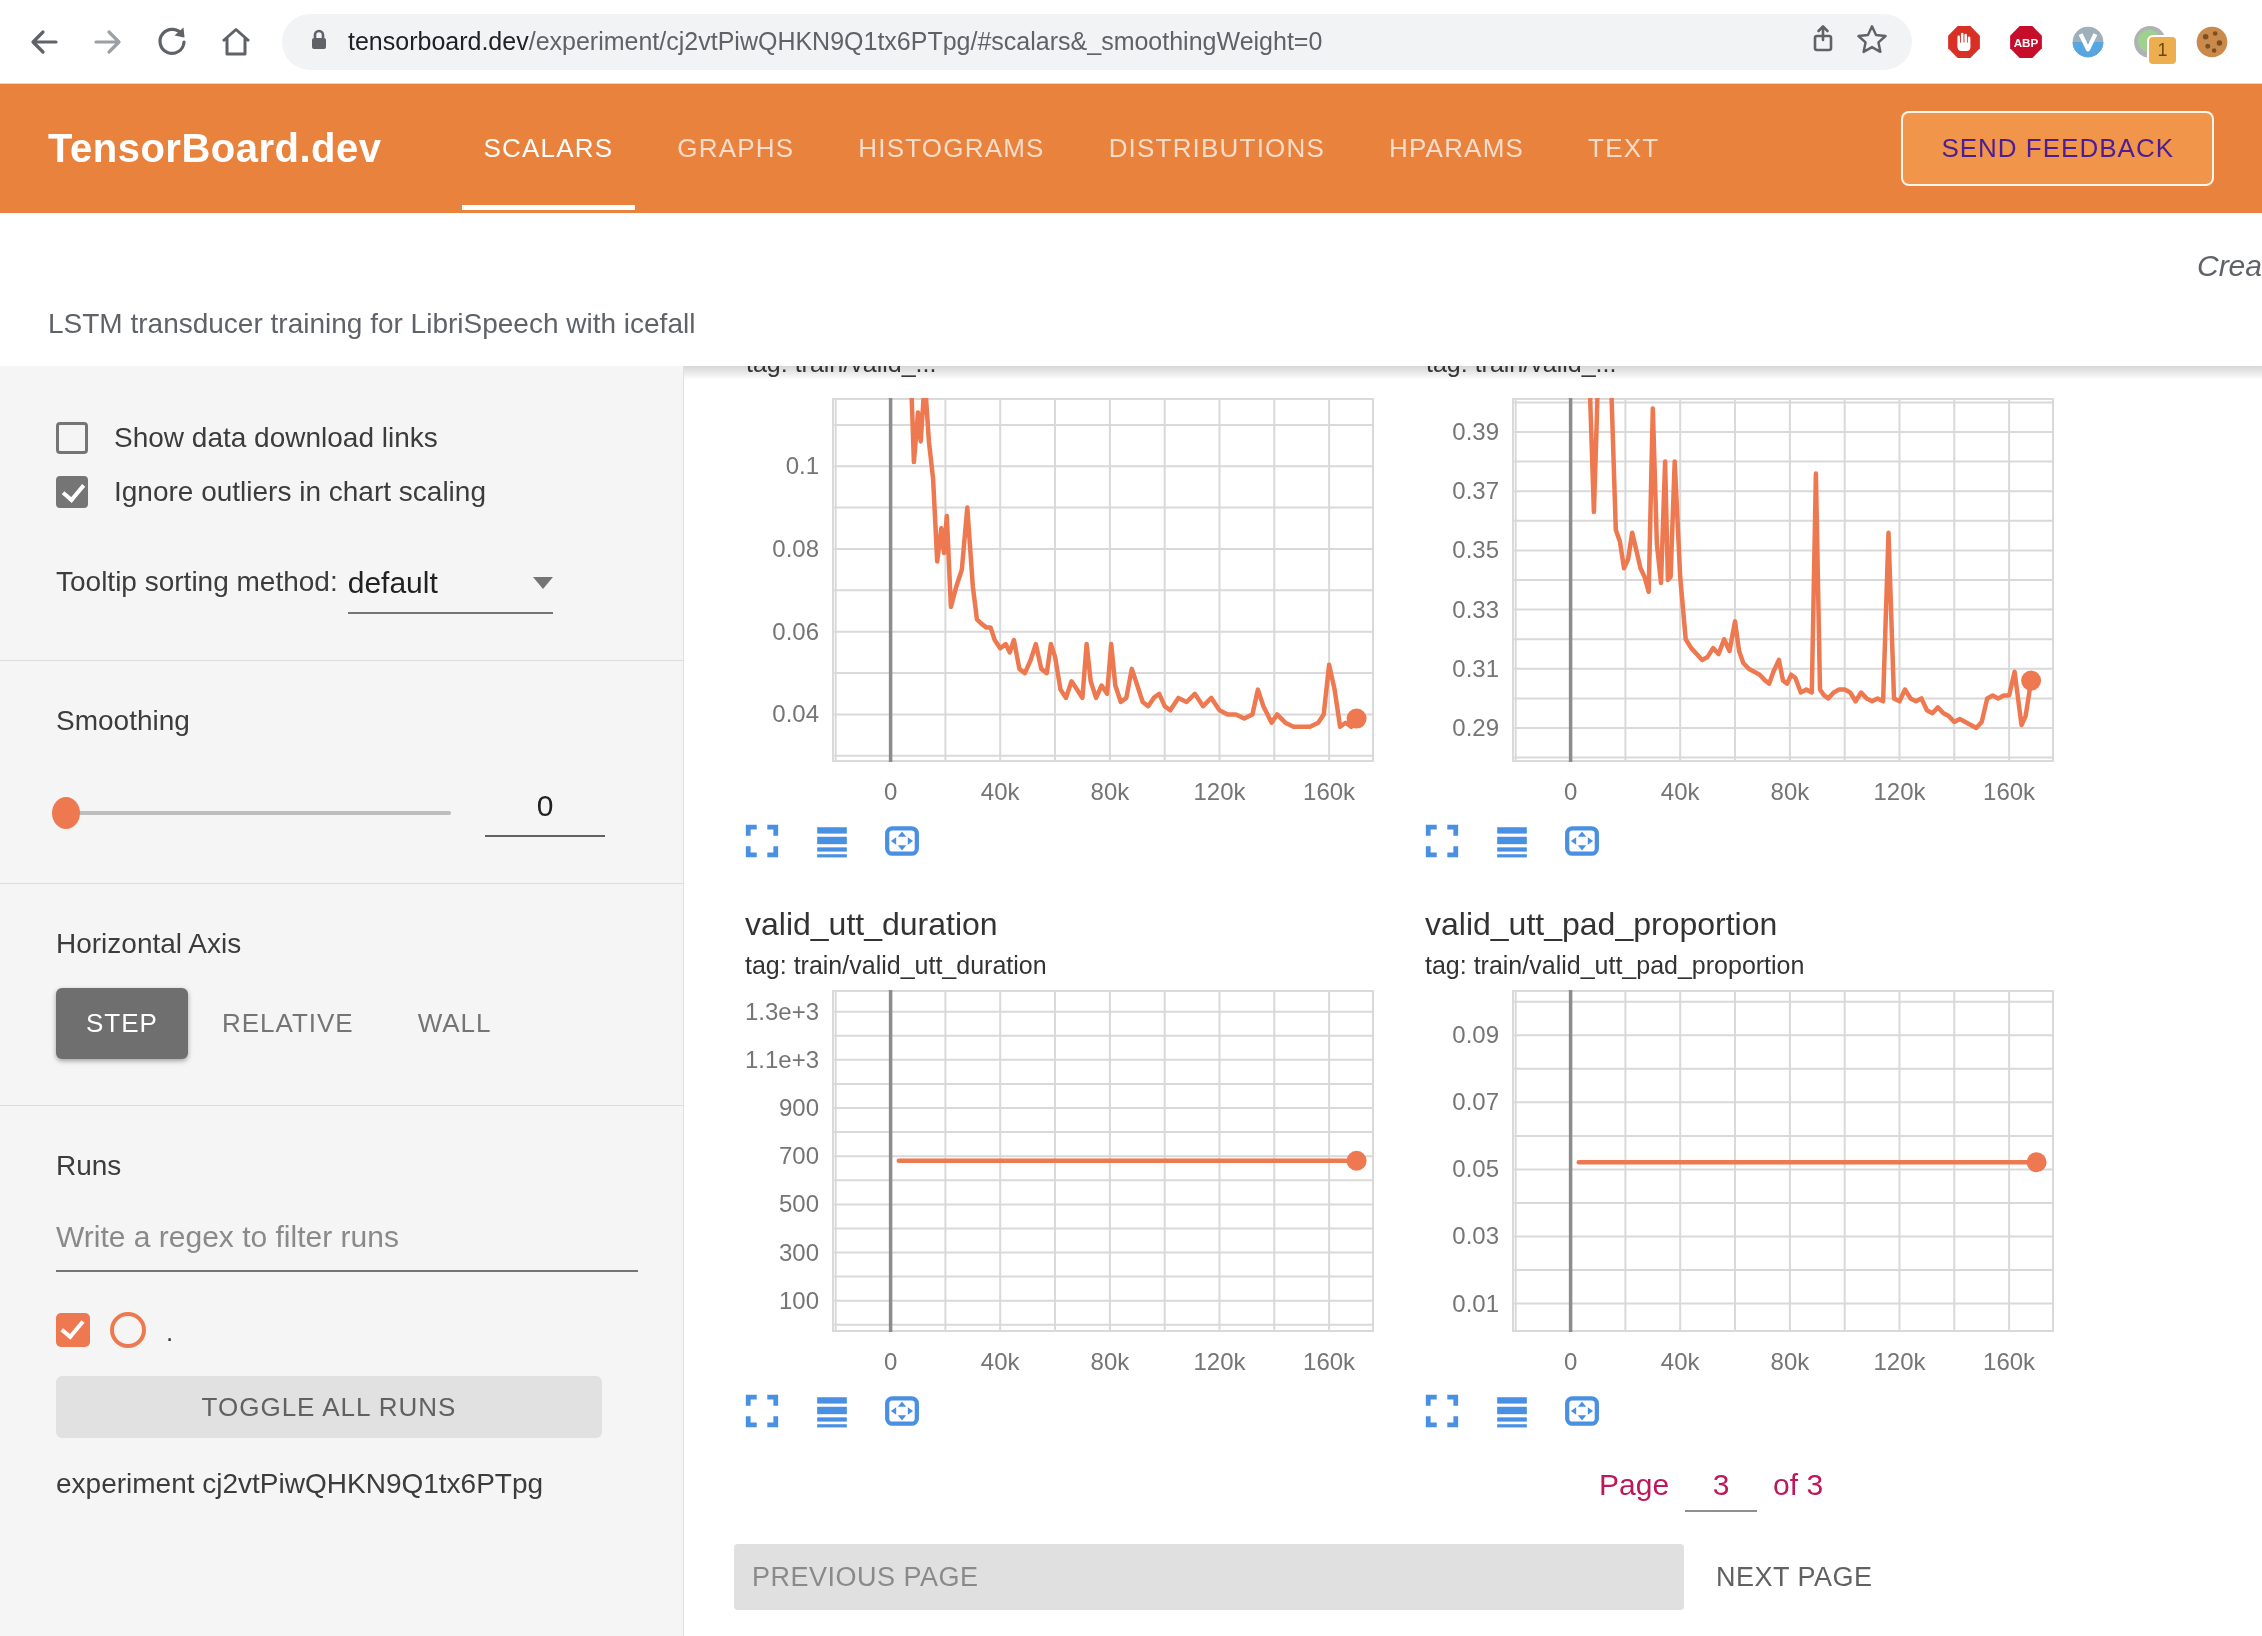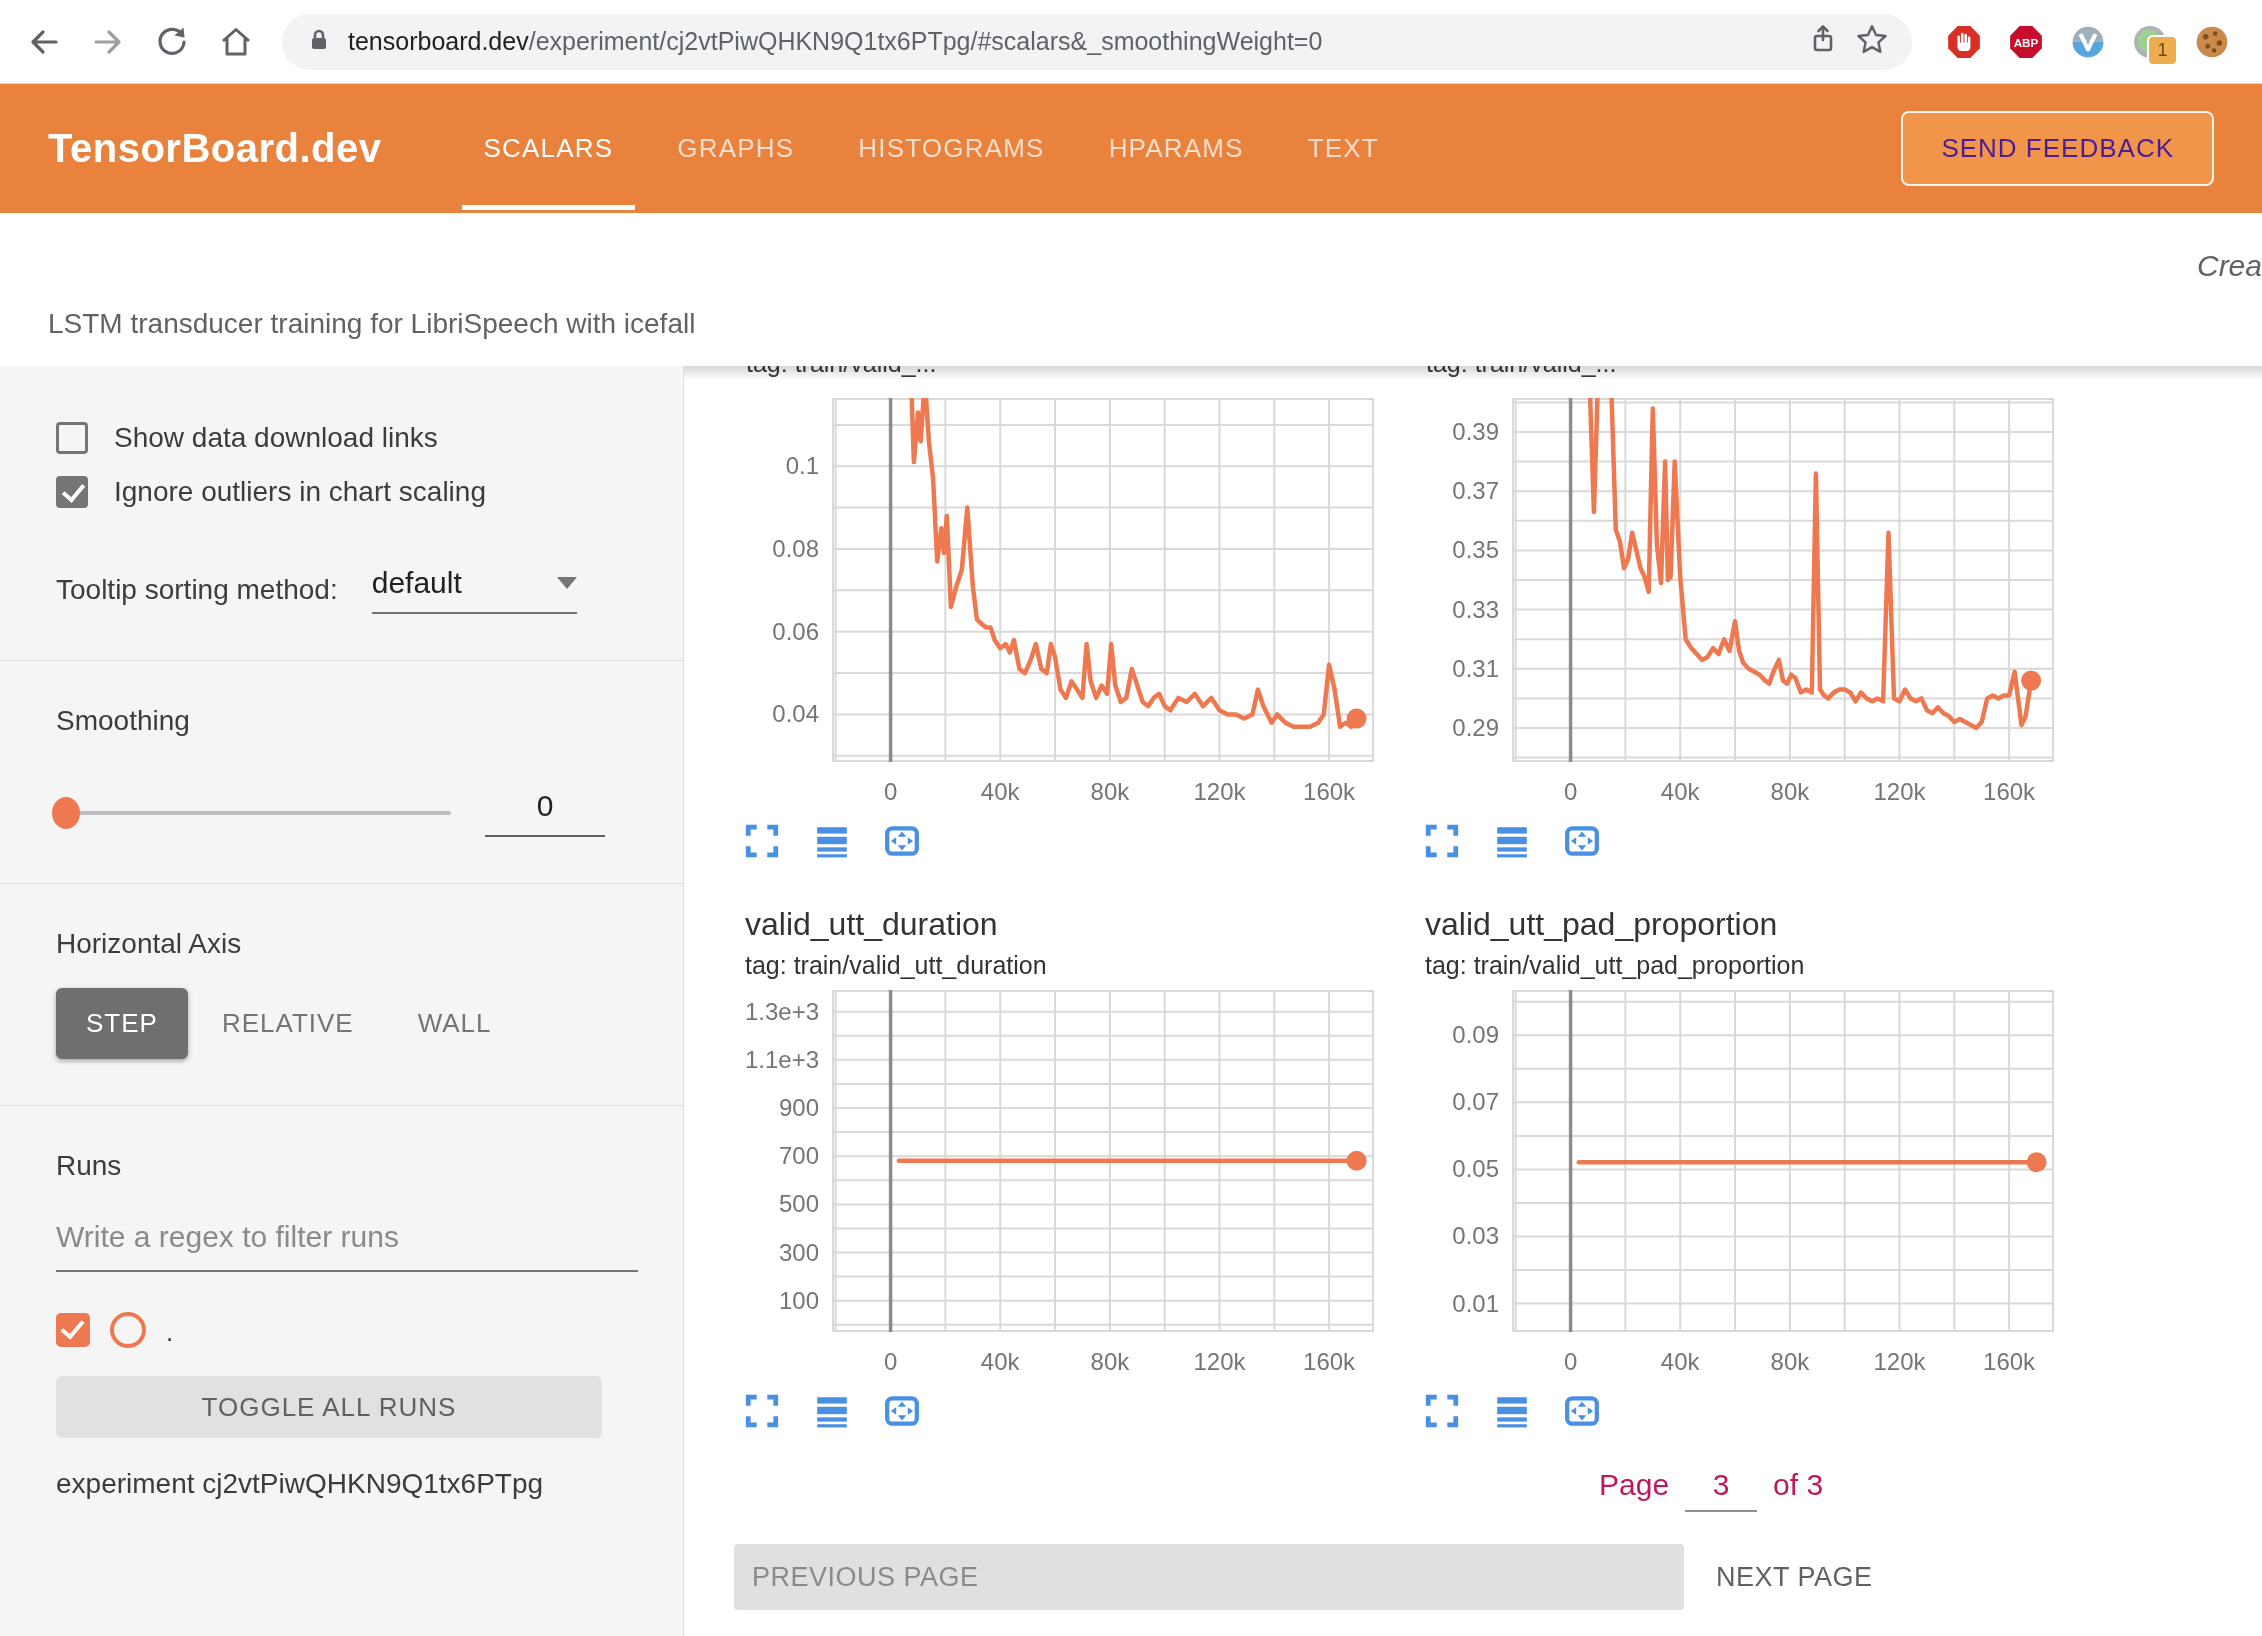--- a/index.html
+++ b/index.html
@@ -31,21 +31,21 @@
   .crea{position:absolute;top:36px;right:0;font-style:italic;font-size:30px;color:#5f6368;white-space:nowrap;}
   .exp-title{position:absolute;left:48px;bottom:26px;font-size:28px;color:#5f6368;}
 
   
   .content{display:flex;height:1270px;}
   .sidebar{width:684px;flex:0 0 auto;background:#f5f5f5;border-right:1px solid #e0e0e0;box-sizing:border-box;padding:56px 45px 12px 56px;font-size:28px;color:#3c3c3c;}
   .check-row{display:flex;align-items:center;gap:26px;margin-bottom:22px;}
   .cbox{position:relative;width:32px;height:32px;border:3px solid #757575;border-radius:4px;background:#f5f5f5;box-sizing:border-box;flex:0 0 auto;cursor:pointer;}
   .cbox.checked{background:#757575;}
   .cbox.checked::after{content:"";position:absolute;left:8px;top:1px;width:9px;height:17px;border:solid #fff;border-width:0 4px 4px 0;transform:rotate(40deg);}
-  .tooltip-row{margin-top:58px;display:flex;align-items:center;gap:34px;}
+  .tooltip-row{margin-top:58px;display:flex;align-items:flex-start;gap:10px;}
   .select{width:205px;border-bottom:2px solid #757575;padding-bottom:12px;display:flex;align-items:center;justify-content:space-between;font-size:30px;color:#212121;cursor:pointer;}
   .caret{width:0;height:0;border-left:10px solid transparent;border-right:10px solid transparent;border-top:12px solid #757575;}
   .divider{height:1px;background:#dcdcdc;margin:46px -45px 0 -56px;}
   .sec-label{margin-top:44px;}
   .slider-row{margin-top:52px;display:flex;align-items:center;}
   .slider{position:relative;width:395px;height:4px;background:#bdbdbd;border-radius:2px;cursor:pointer;}
   .thumb{position:absolute;left:-4px;top:50%;transform:translateY(-50%);width:28px;height:32px;border-radius:50%;background:#ee7950;}
   .slider-val{margin-left:34px;width:120px;border-bottom:2px solid #616161;padding-bottom:12px;text-align:center;font-size:30px;color:#212121;}
   .axis-btns{display:flex;align-items:center;gap:4px;margin-top:28px;}
   .axis-btn{font-size:26px;letter-spacing:1px;color:#757575;padding:20px 30px;border-radius:6px;cursor:pointer;}
@@ -167,20 +167,21 @@
       </span>
     </div>
   </div>
 
   <div class="tb-header">
     <span class="logo">TensorBoard.dev</span>
     <div class="tabs">
       <span class="tab active">SCALARS</span>
       <span class="tab">GRAPHS</span>
       <span class="tab">HISTOGRAMS</span>
+      <span class="tab">DISTRIBUTIONS</span>
       <span class="tab">HPARAMS</span>
       <span class="tab">TEXT</span>
     </div>
     <button class="feedback">SEND FEEDBACK</button>
   </div>
 
   <div class="exp-bar">
     <span class="crea">Crea</span>
     <span class="exp-title">LSTM transducer training for LibriSpeech with icefall</span>
   </div>

